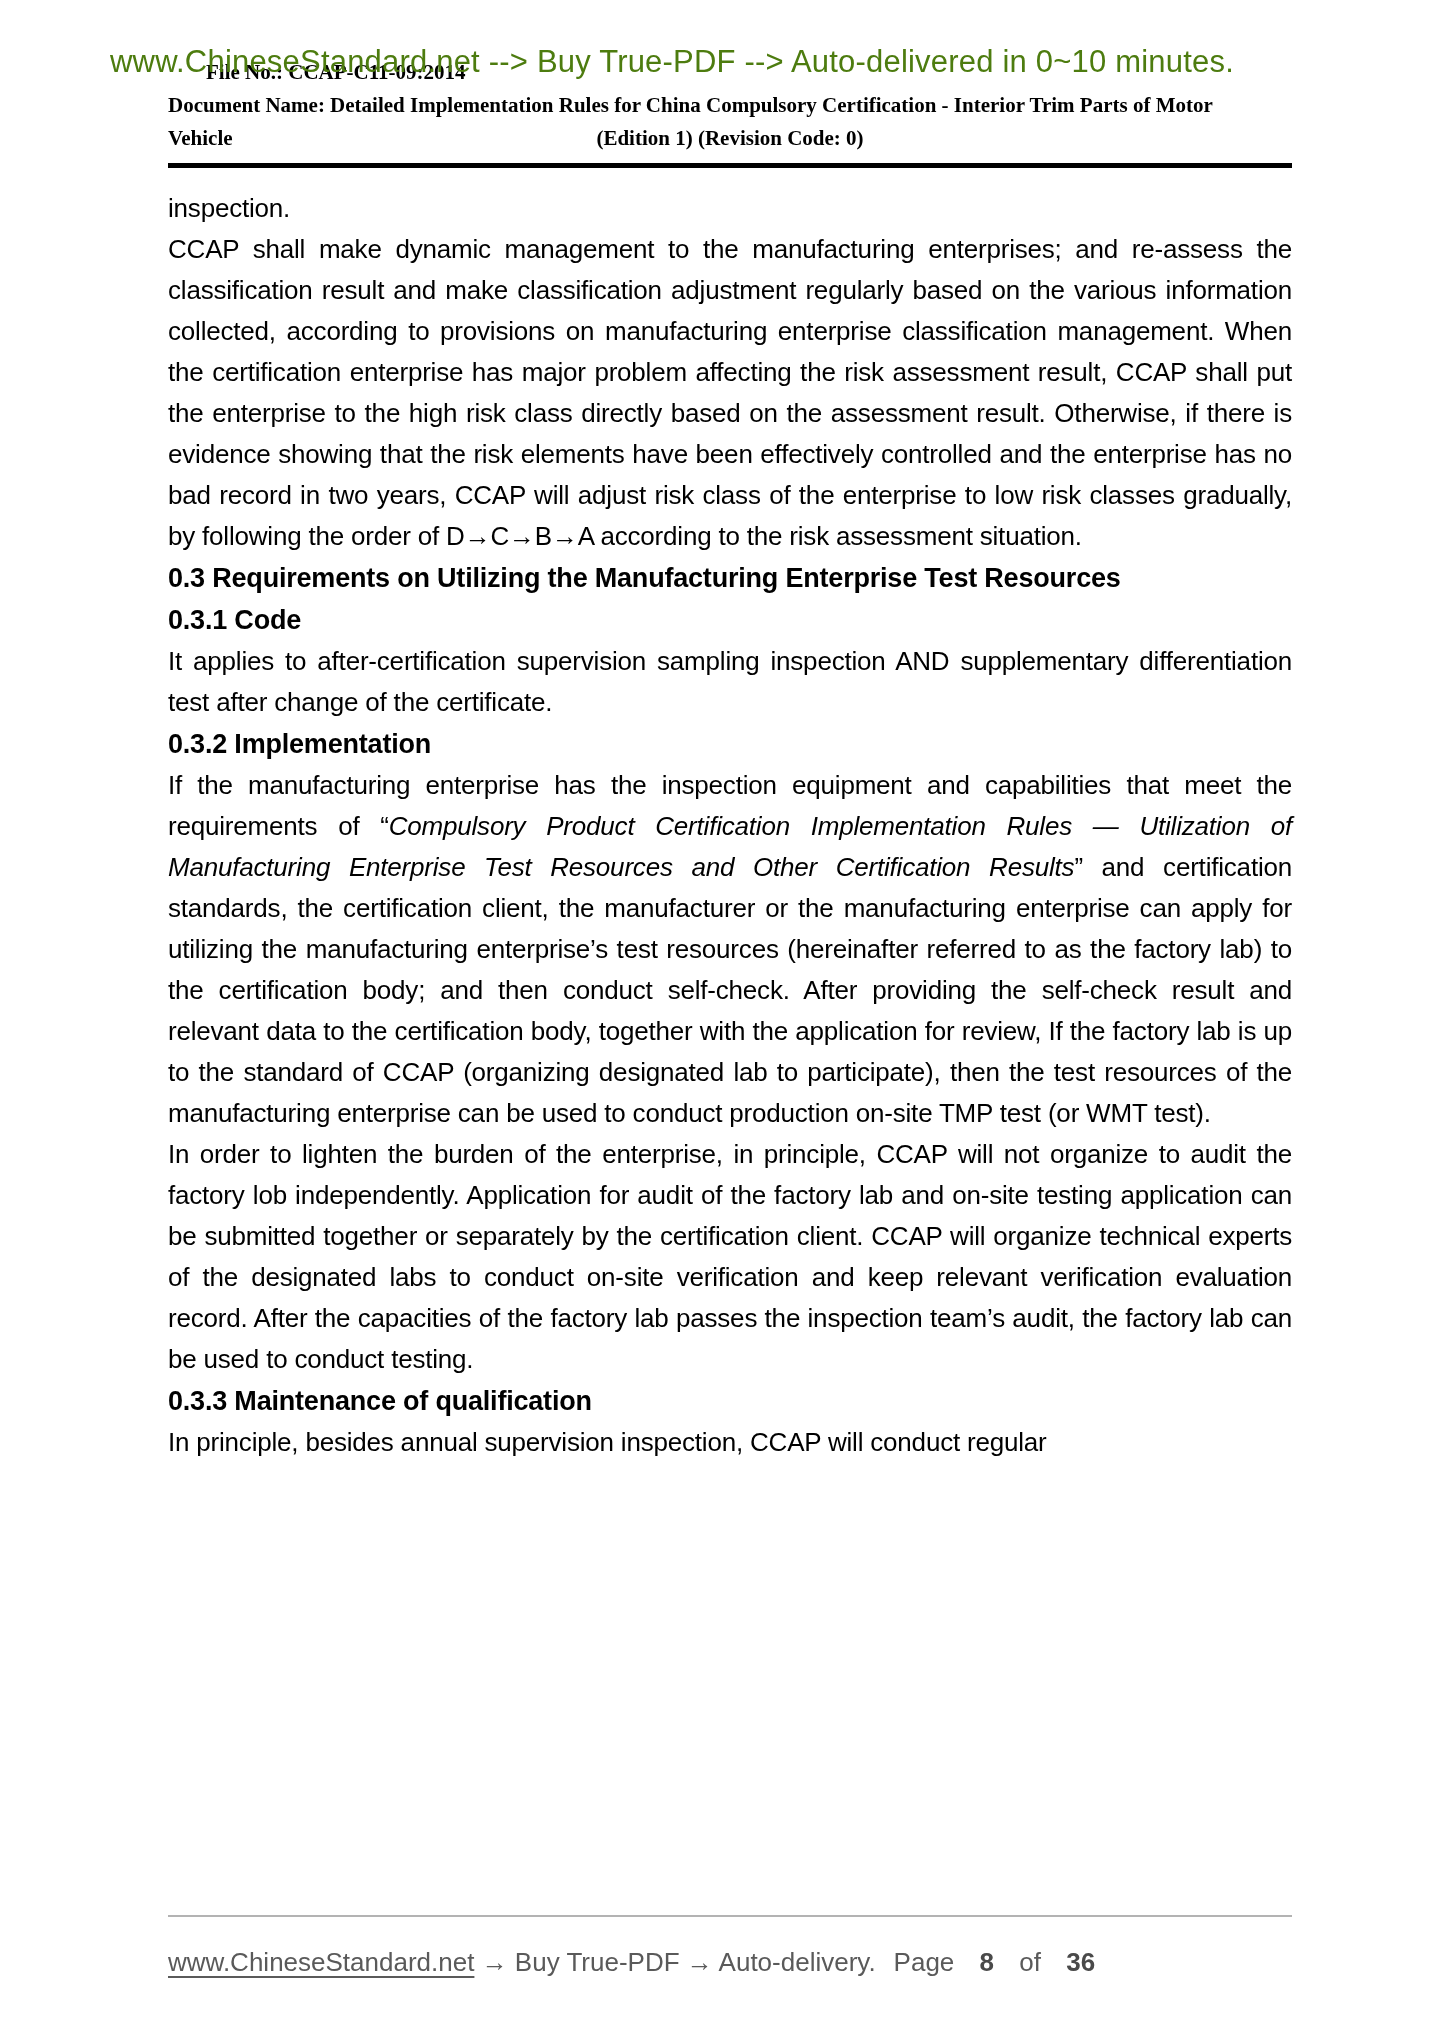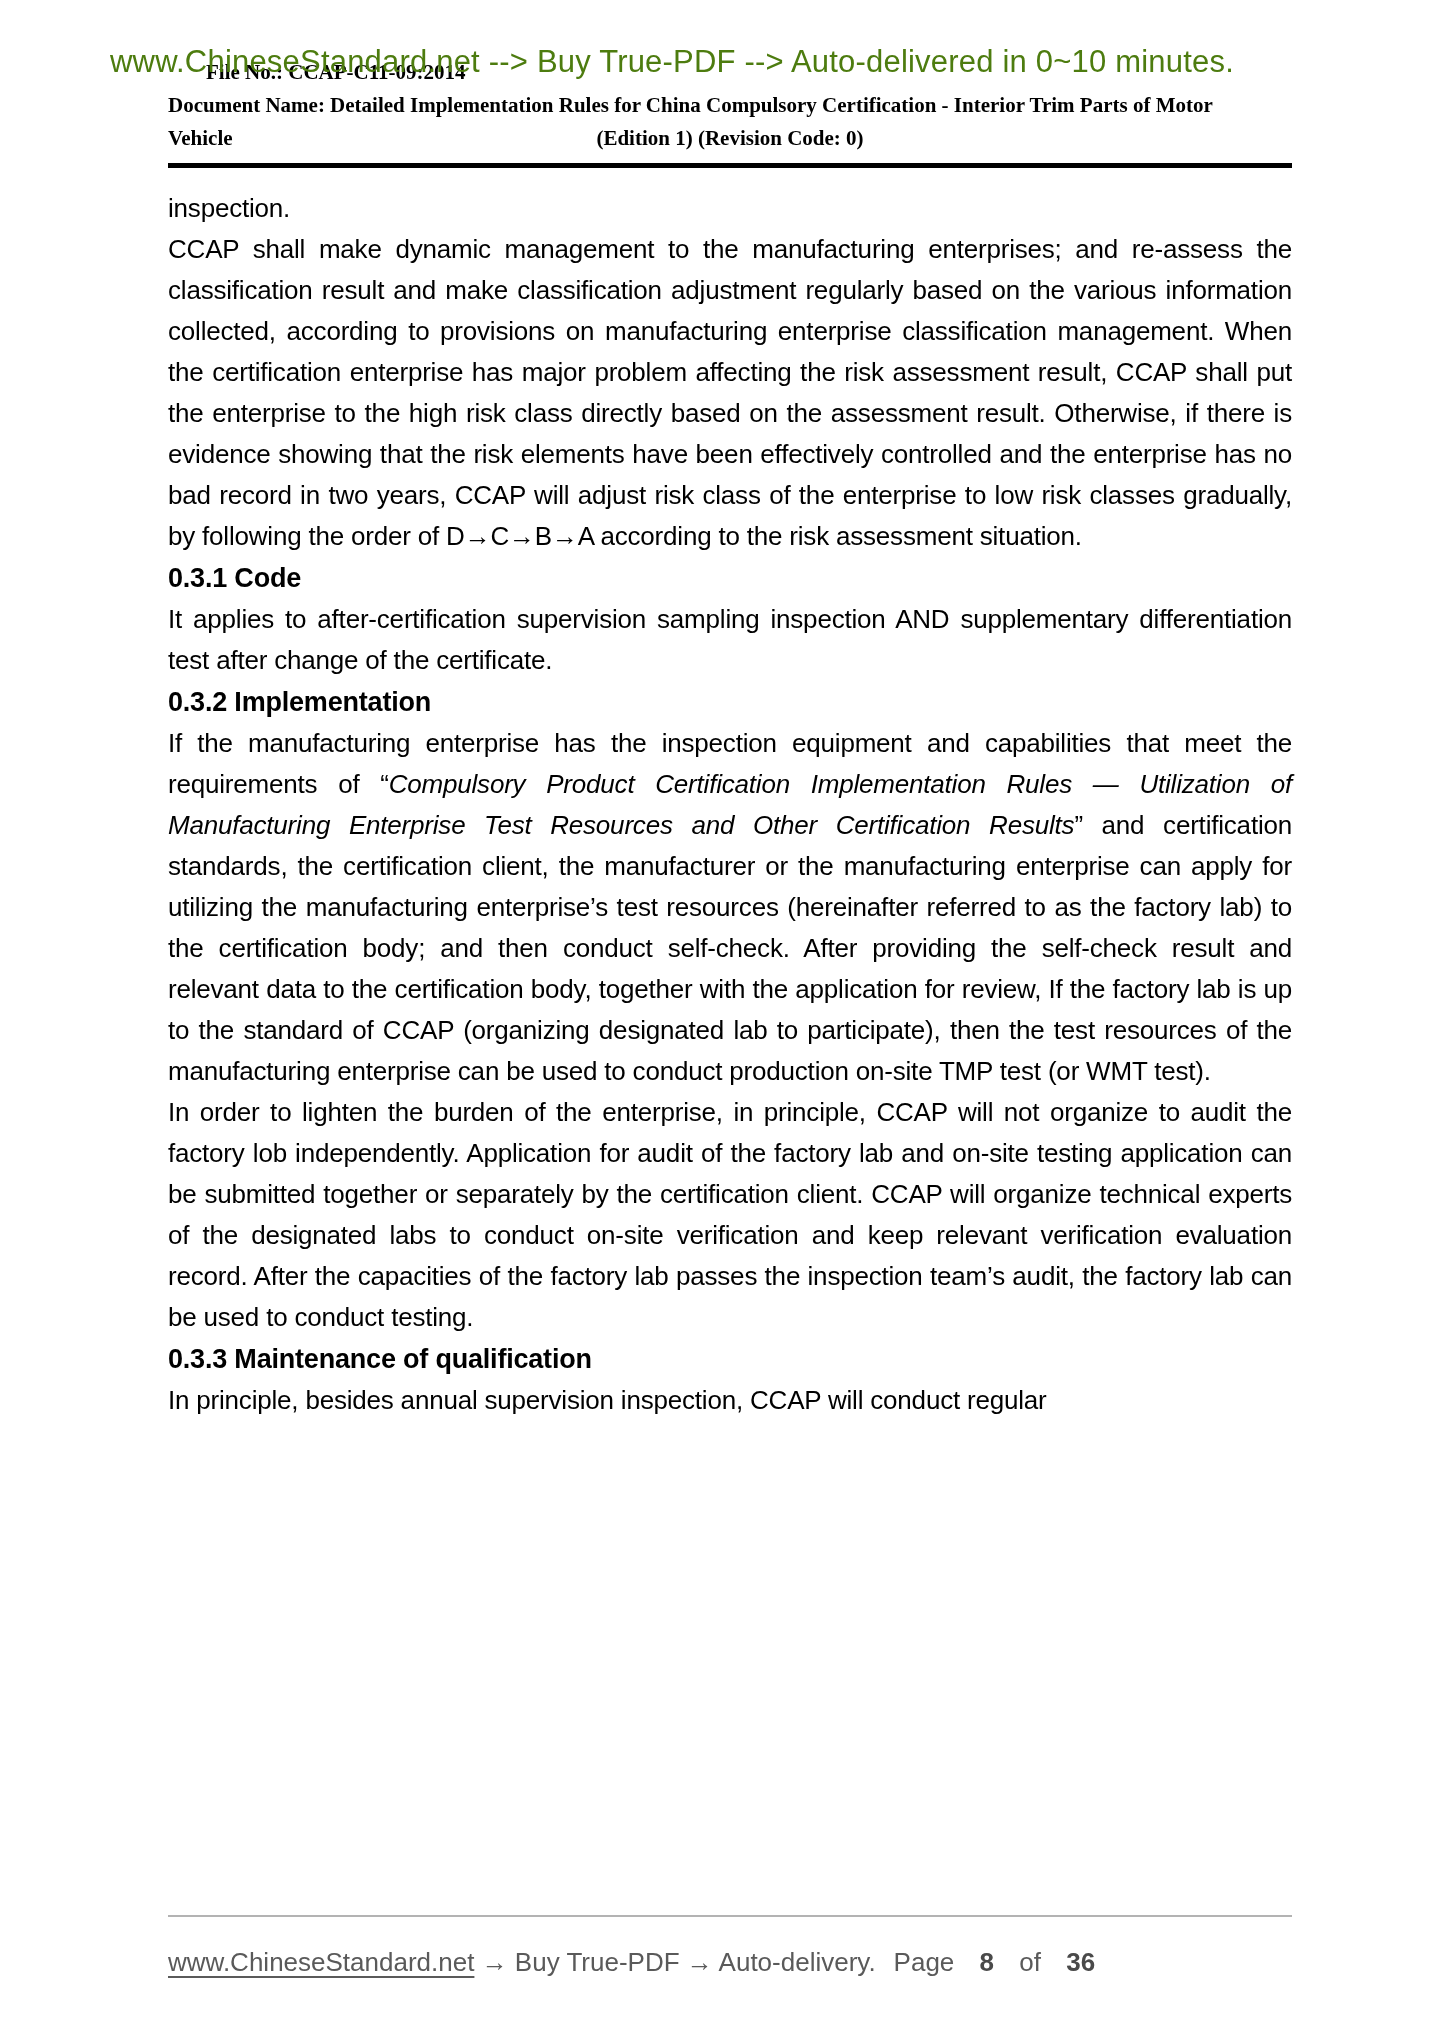--- a/index.html
+++ b/index.html
@@ -113,20 +113,21 @@
       <span class="center-abs">(Edition 1) (Revision Code: 0)</span>
     </div>
     <div class="header-rule"></div>
   </header>
 
   <main class="doc-body">
     <p class="no-justify">inspection.</p>
 
     <p>CCAP shall make dynamic management to the manufacturing enterprises; and re-assess the classification result and make classification adjustment regularly based on the various information collected, according to provisions on manufacturing enterprise classification management. When the certification enterprise has major problem affecting the risk assessment result, CCAP shall put the enterprise to the high risk class directly based on the assessment result. Otherwise, if there is evidence showing that the risk elements have been effectively controlled and the enterprise has no bad record in two years, CCAP will adjust risk class of the enterprise to low risk classes gradually, by following the order of D→C→B→A according to the risk assessment situation.</p>
 
+    <h2>0.3 Requirements on Utilizing the Manufacturing Enterprise Test Resources</h2>
 
     <h3>0.3.1 Code</h3>
 
     <p>It applies to after-certification supervision sampling inspection AND supplementary differentiation test after change of the certificate.</p>
 
     <h3>0.3.2 Implementation</h3>
 
     <p>
       <span>If the manufacturing enterprise has the inspection equipment and capabilities that meet the requirements of “</span><span class="italic-title">Compulsory Product Certification Implementation Rules — Utilization of Manufacturing Enterprise Test Resources and Other Certification Results</span><span>” and certification standards, the certification client, the manufacturer or the manufacturing enterprise can apply for utilizing the manufacturing enterprise’s test resources (hereinafter referred to as the factory lab) to the certification body; and then conduct self-check. After providing the self-check result and relevant data to the certification body, together with the application for review, If the factory lab is up to the standard of CCAP (organizing designated lab to participate), then the test resources of the manufacturing enterprise can be used to conduct production on-site TMP test (or WMT test).</span>
     </p>

